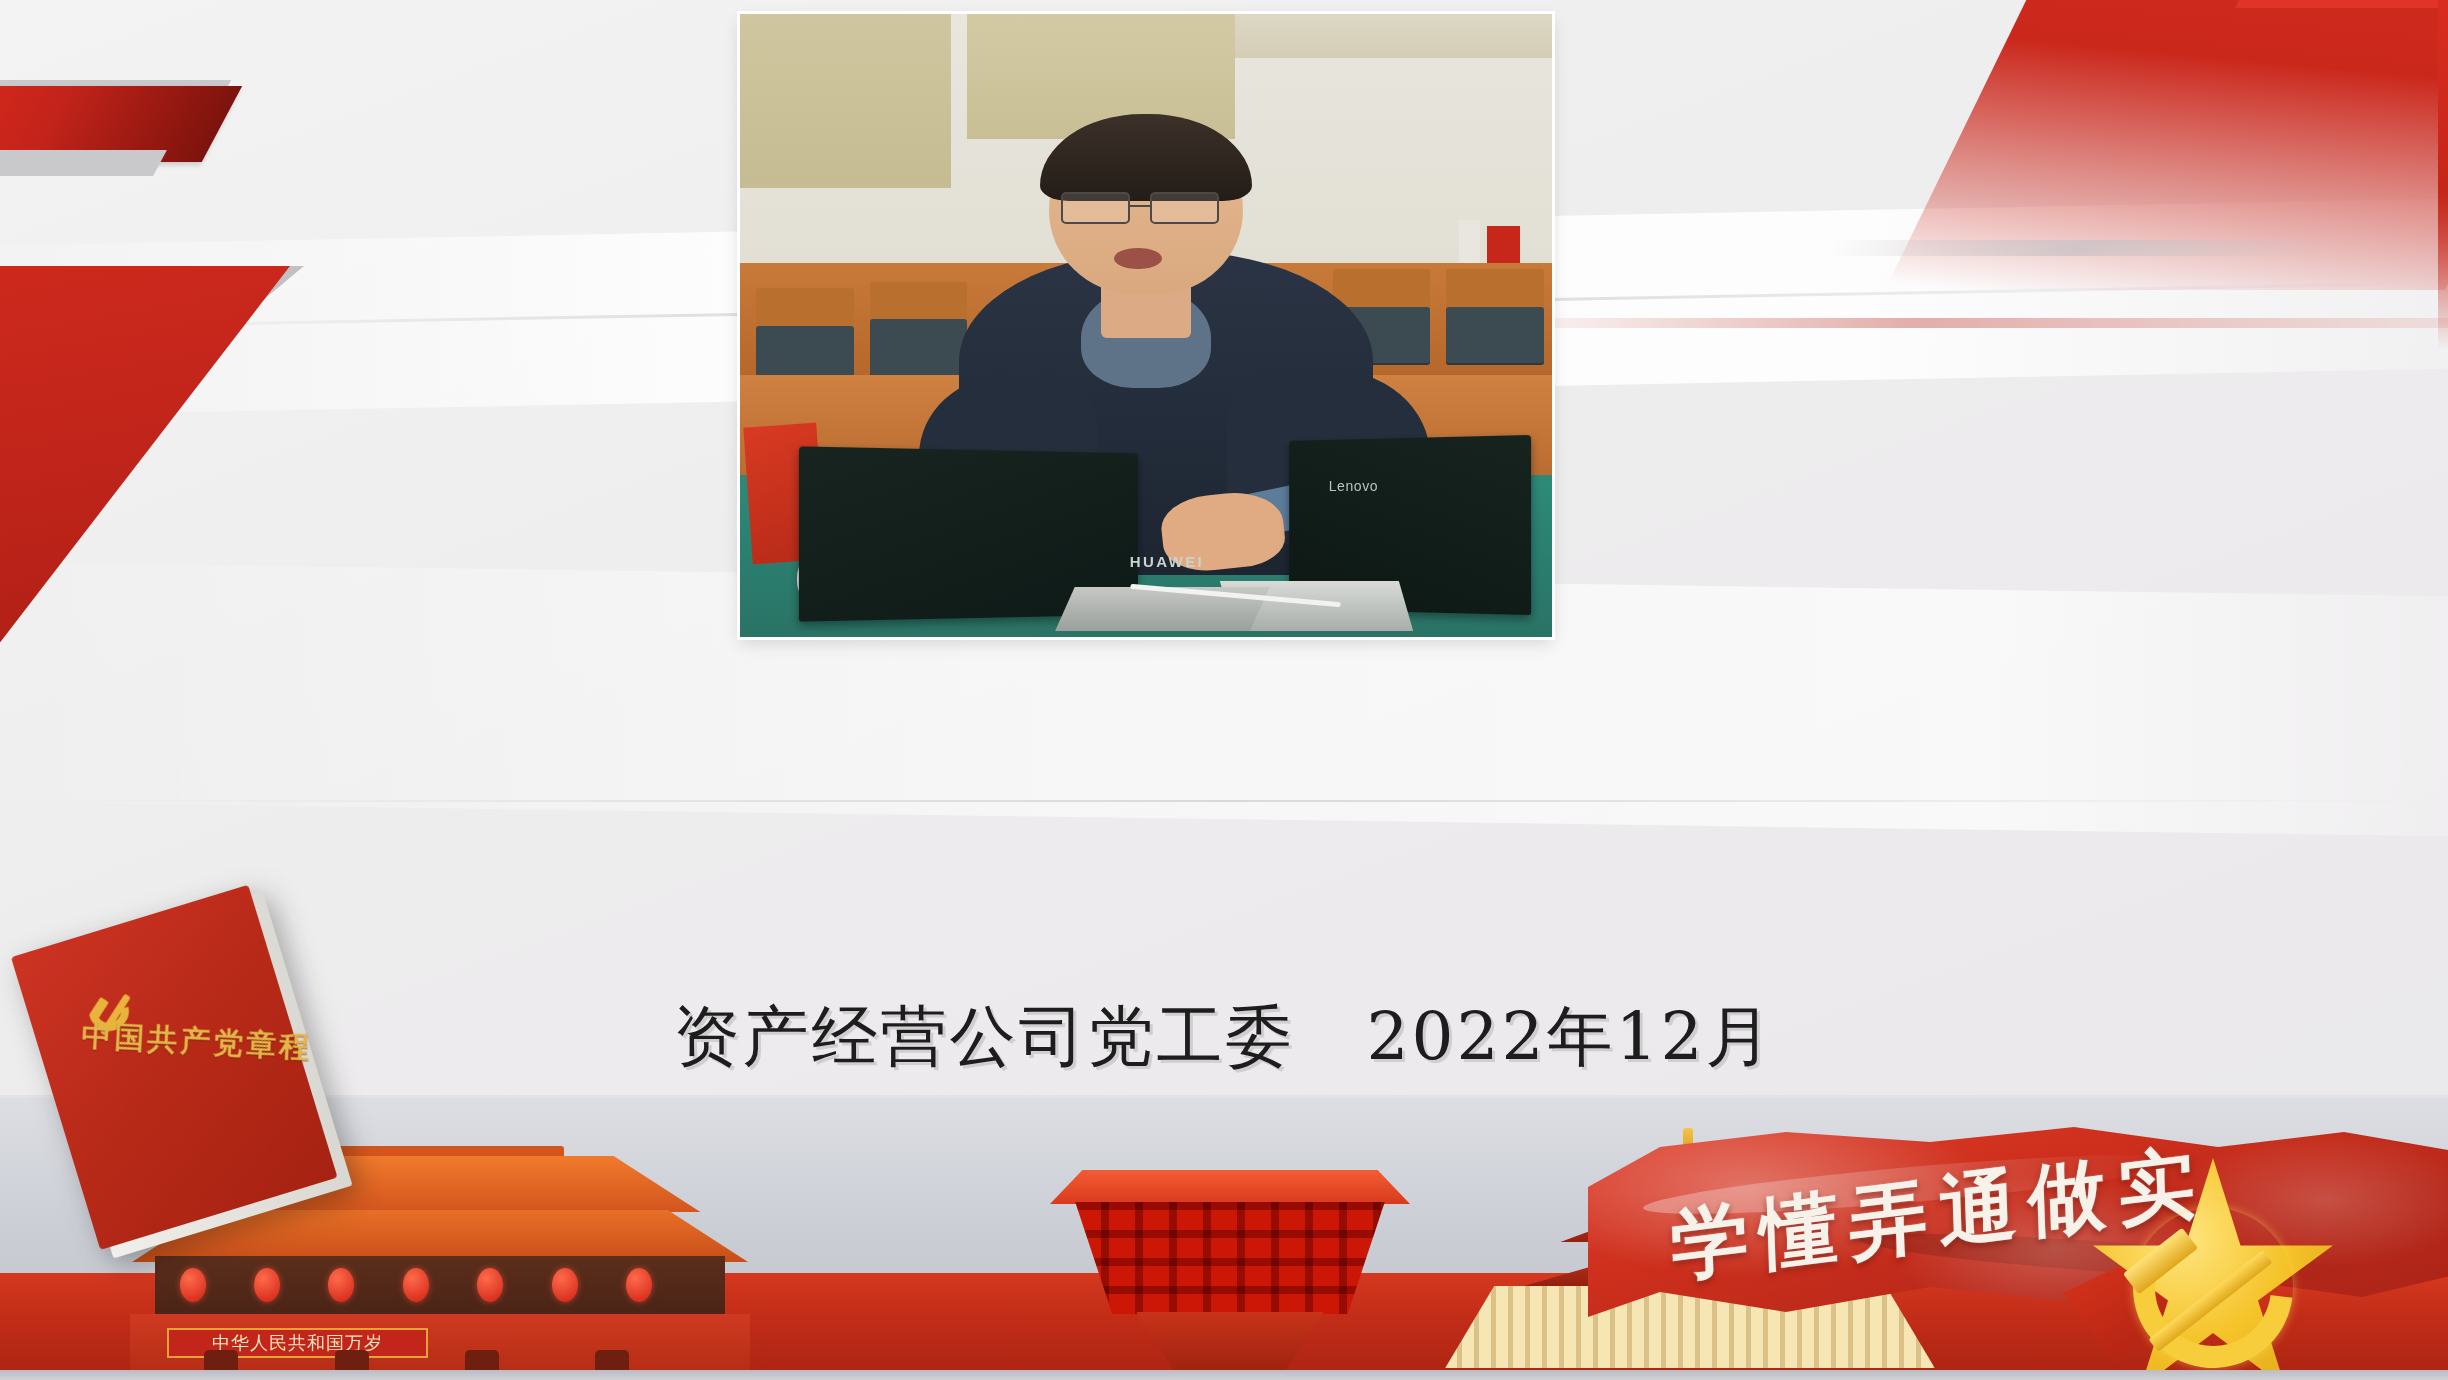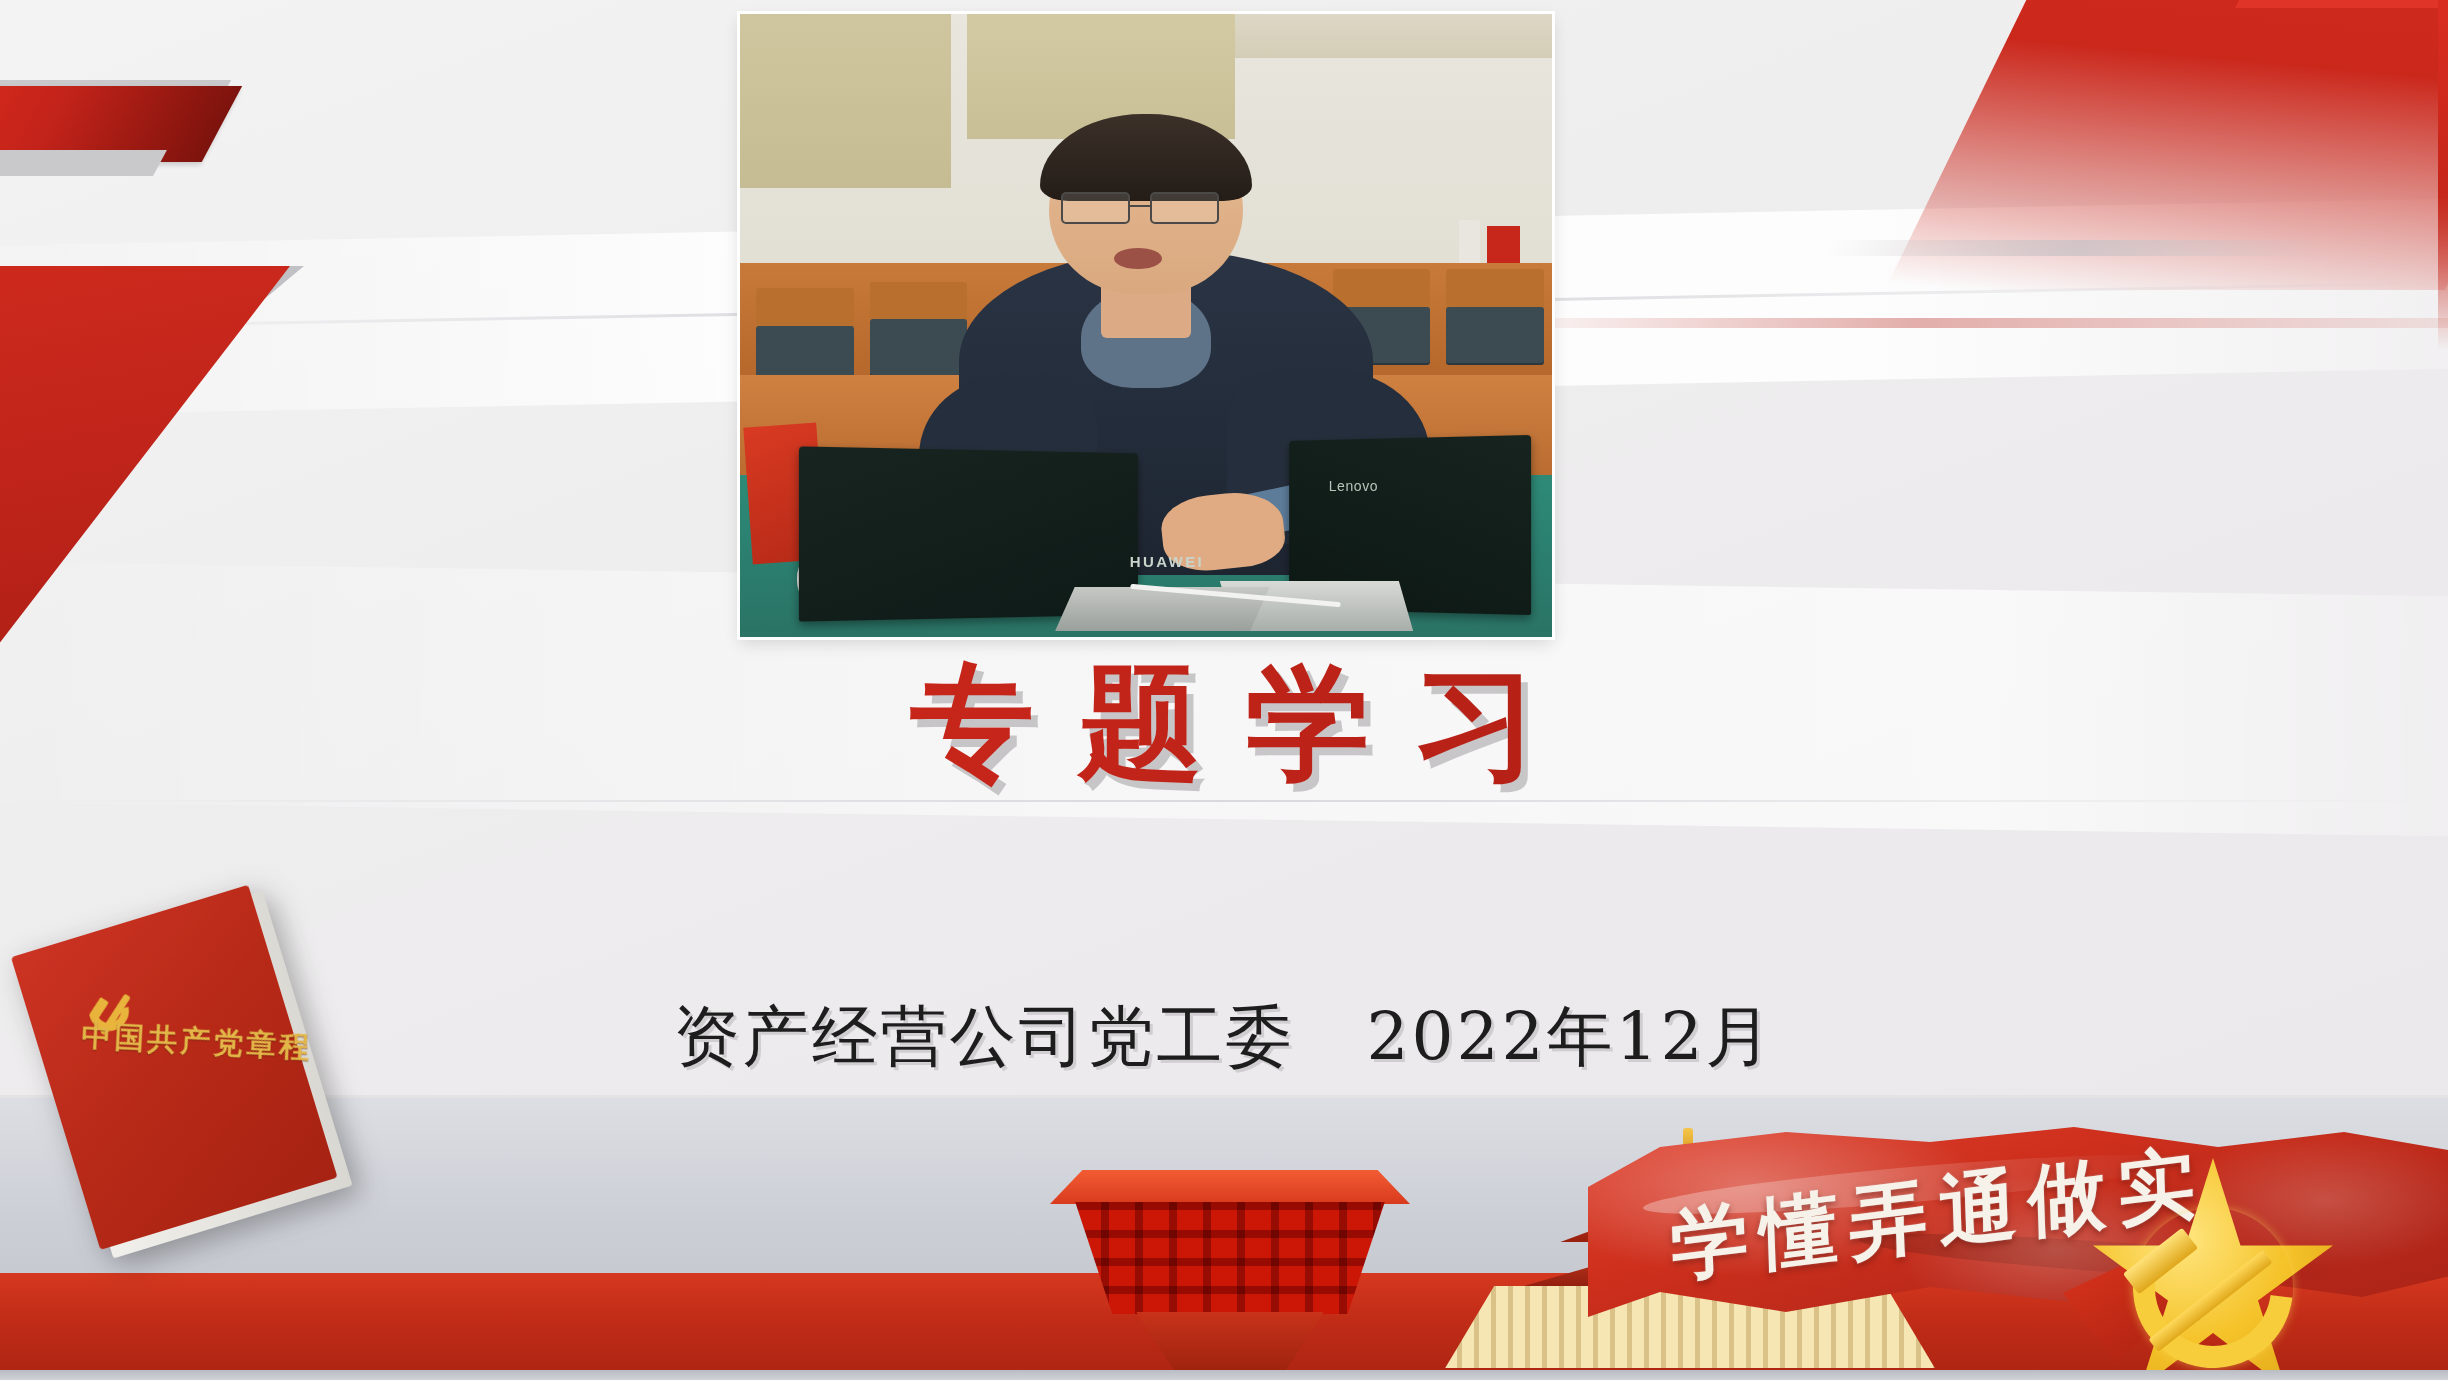--- a/index.html
+++ b/index.html
@@ -456,31 +456,51 @@
       <div class="lap-lv-base"></div>
       <div class="lap-lv-logo">Lenovo</div>
       <div class="lap-hw"></div>
       <div class="lap-hw-base"></div>
       <div class="lap-hw-logo">HUAWEI</div>
       <div class="p-cable"></div>
     </div>
   </div>
 
   <div class="title-wrap">
-    <div class="title-line2">专题学习</div>
   </div>
 
   <div class="subtitle">
     <span>资产经营公司党工委</span><span class="sub-gap"></span><span>2022年12月</span>
   </div>
 
   <div class="banner">
     <div class="b-sky"></div>
     <div class="b-ground"></div>
 
+    <div class="tm">
+      <div class="tm-ridge"></div>
+      <div class="tm-roof1"></div>
+      <div class="tm-roof2"></div>
+      <div class="tm-mid"></div>
+      <div class="tm-lantern" style="left:8%;"></div>
+      <div class="tm-lantern" style="left:20%;"></div>
+      <div class="tm-lantern" style="left:32%;"></div>
+      <div class="tm-lantern" style="left:44%;"></div>
+      <div class="tm-lantern" style="left:56%;"></div>
+      <div class="tm-lantern" style="left:68%;"></div>
+      <div class="tm-lantern" style="left:80%;"></div>
+      <div class="tm-wall"></div>
+      <div class="tm-banner">
+        <span>中华人民共和国万岁</span>
+      </div>
+      <div class="tm-gate" style="left:12%;"></div>
+      <div class="tm-gate" style="left:33%;"></div>
+      <div class="tm-gate" style="left:54%;"></div>
+      <div class="tm-gate" style="left:75%;"></div>
+    </div>
 
     <div class="cp">
       <div class="cp-top"></div>
       <div class="cp-grid"></div>
       <div class="cp-legs"></div>
     </div>
 
     <div class="th">
       <div class="th-spire"></div>
       <div class="th-r1"></div>

